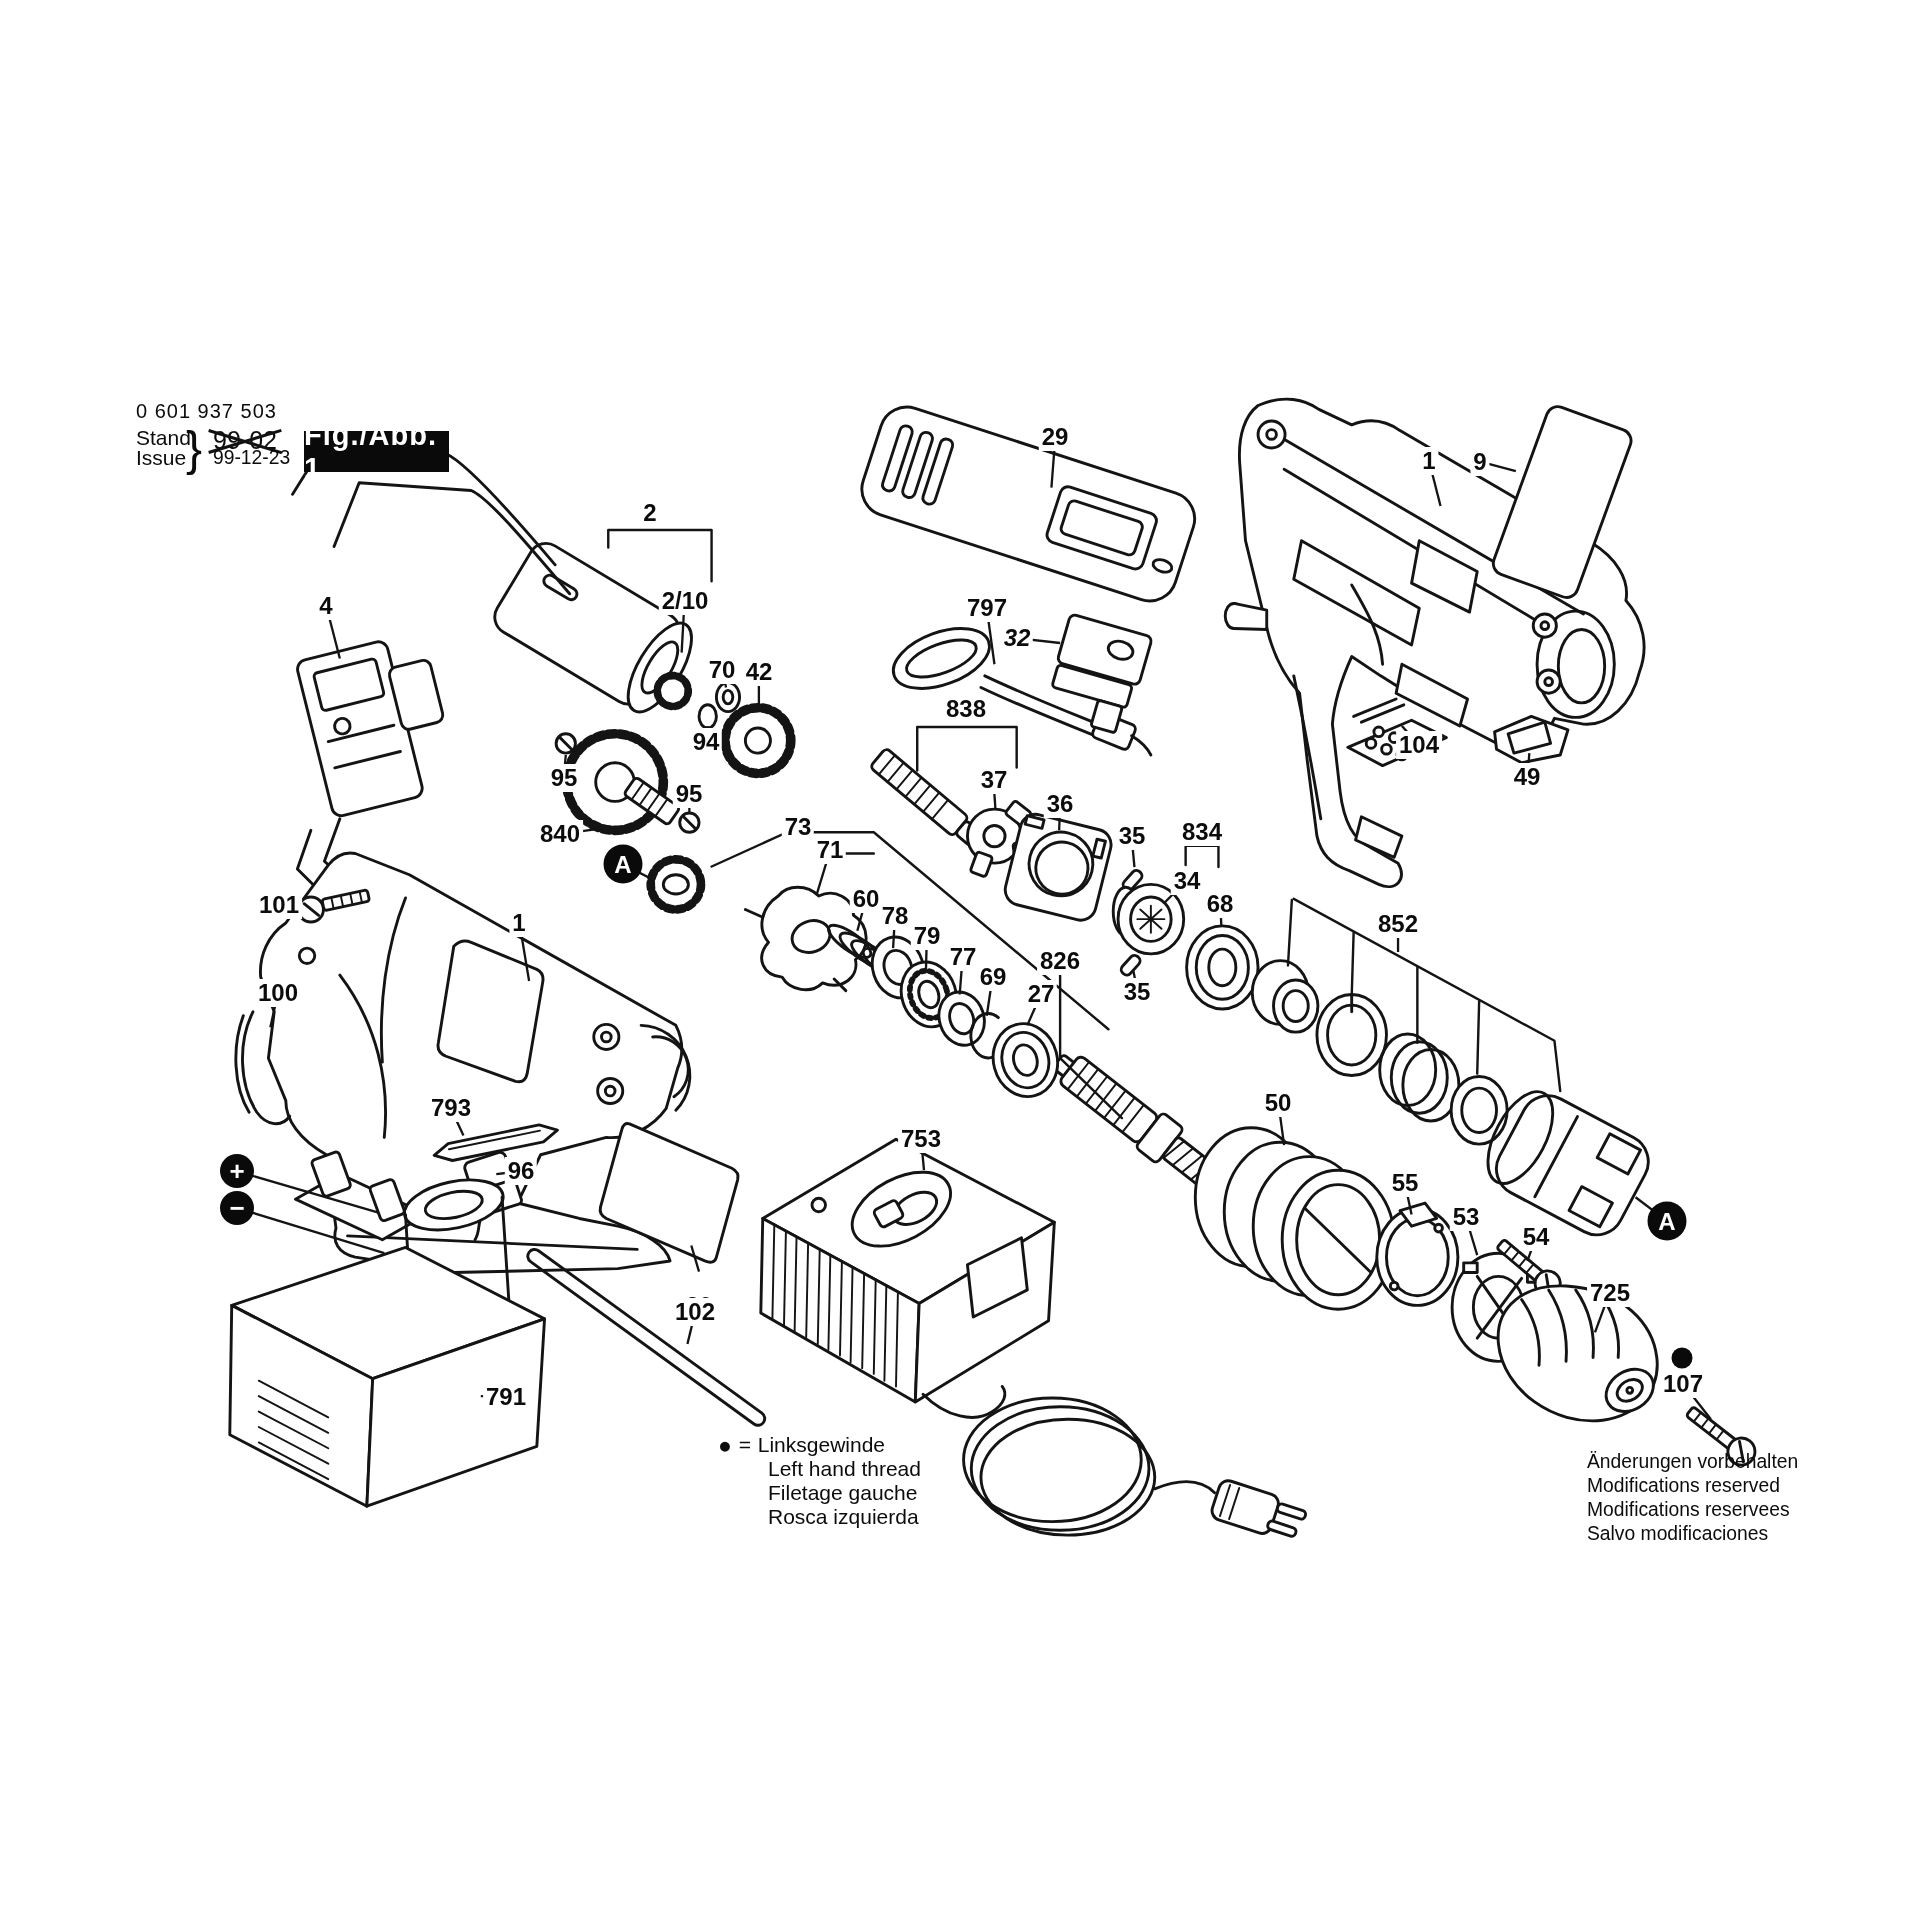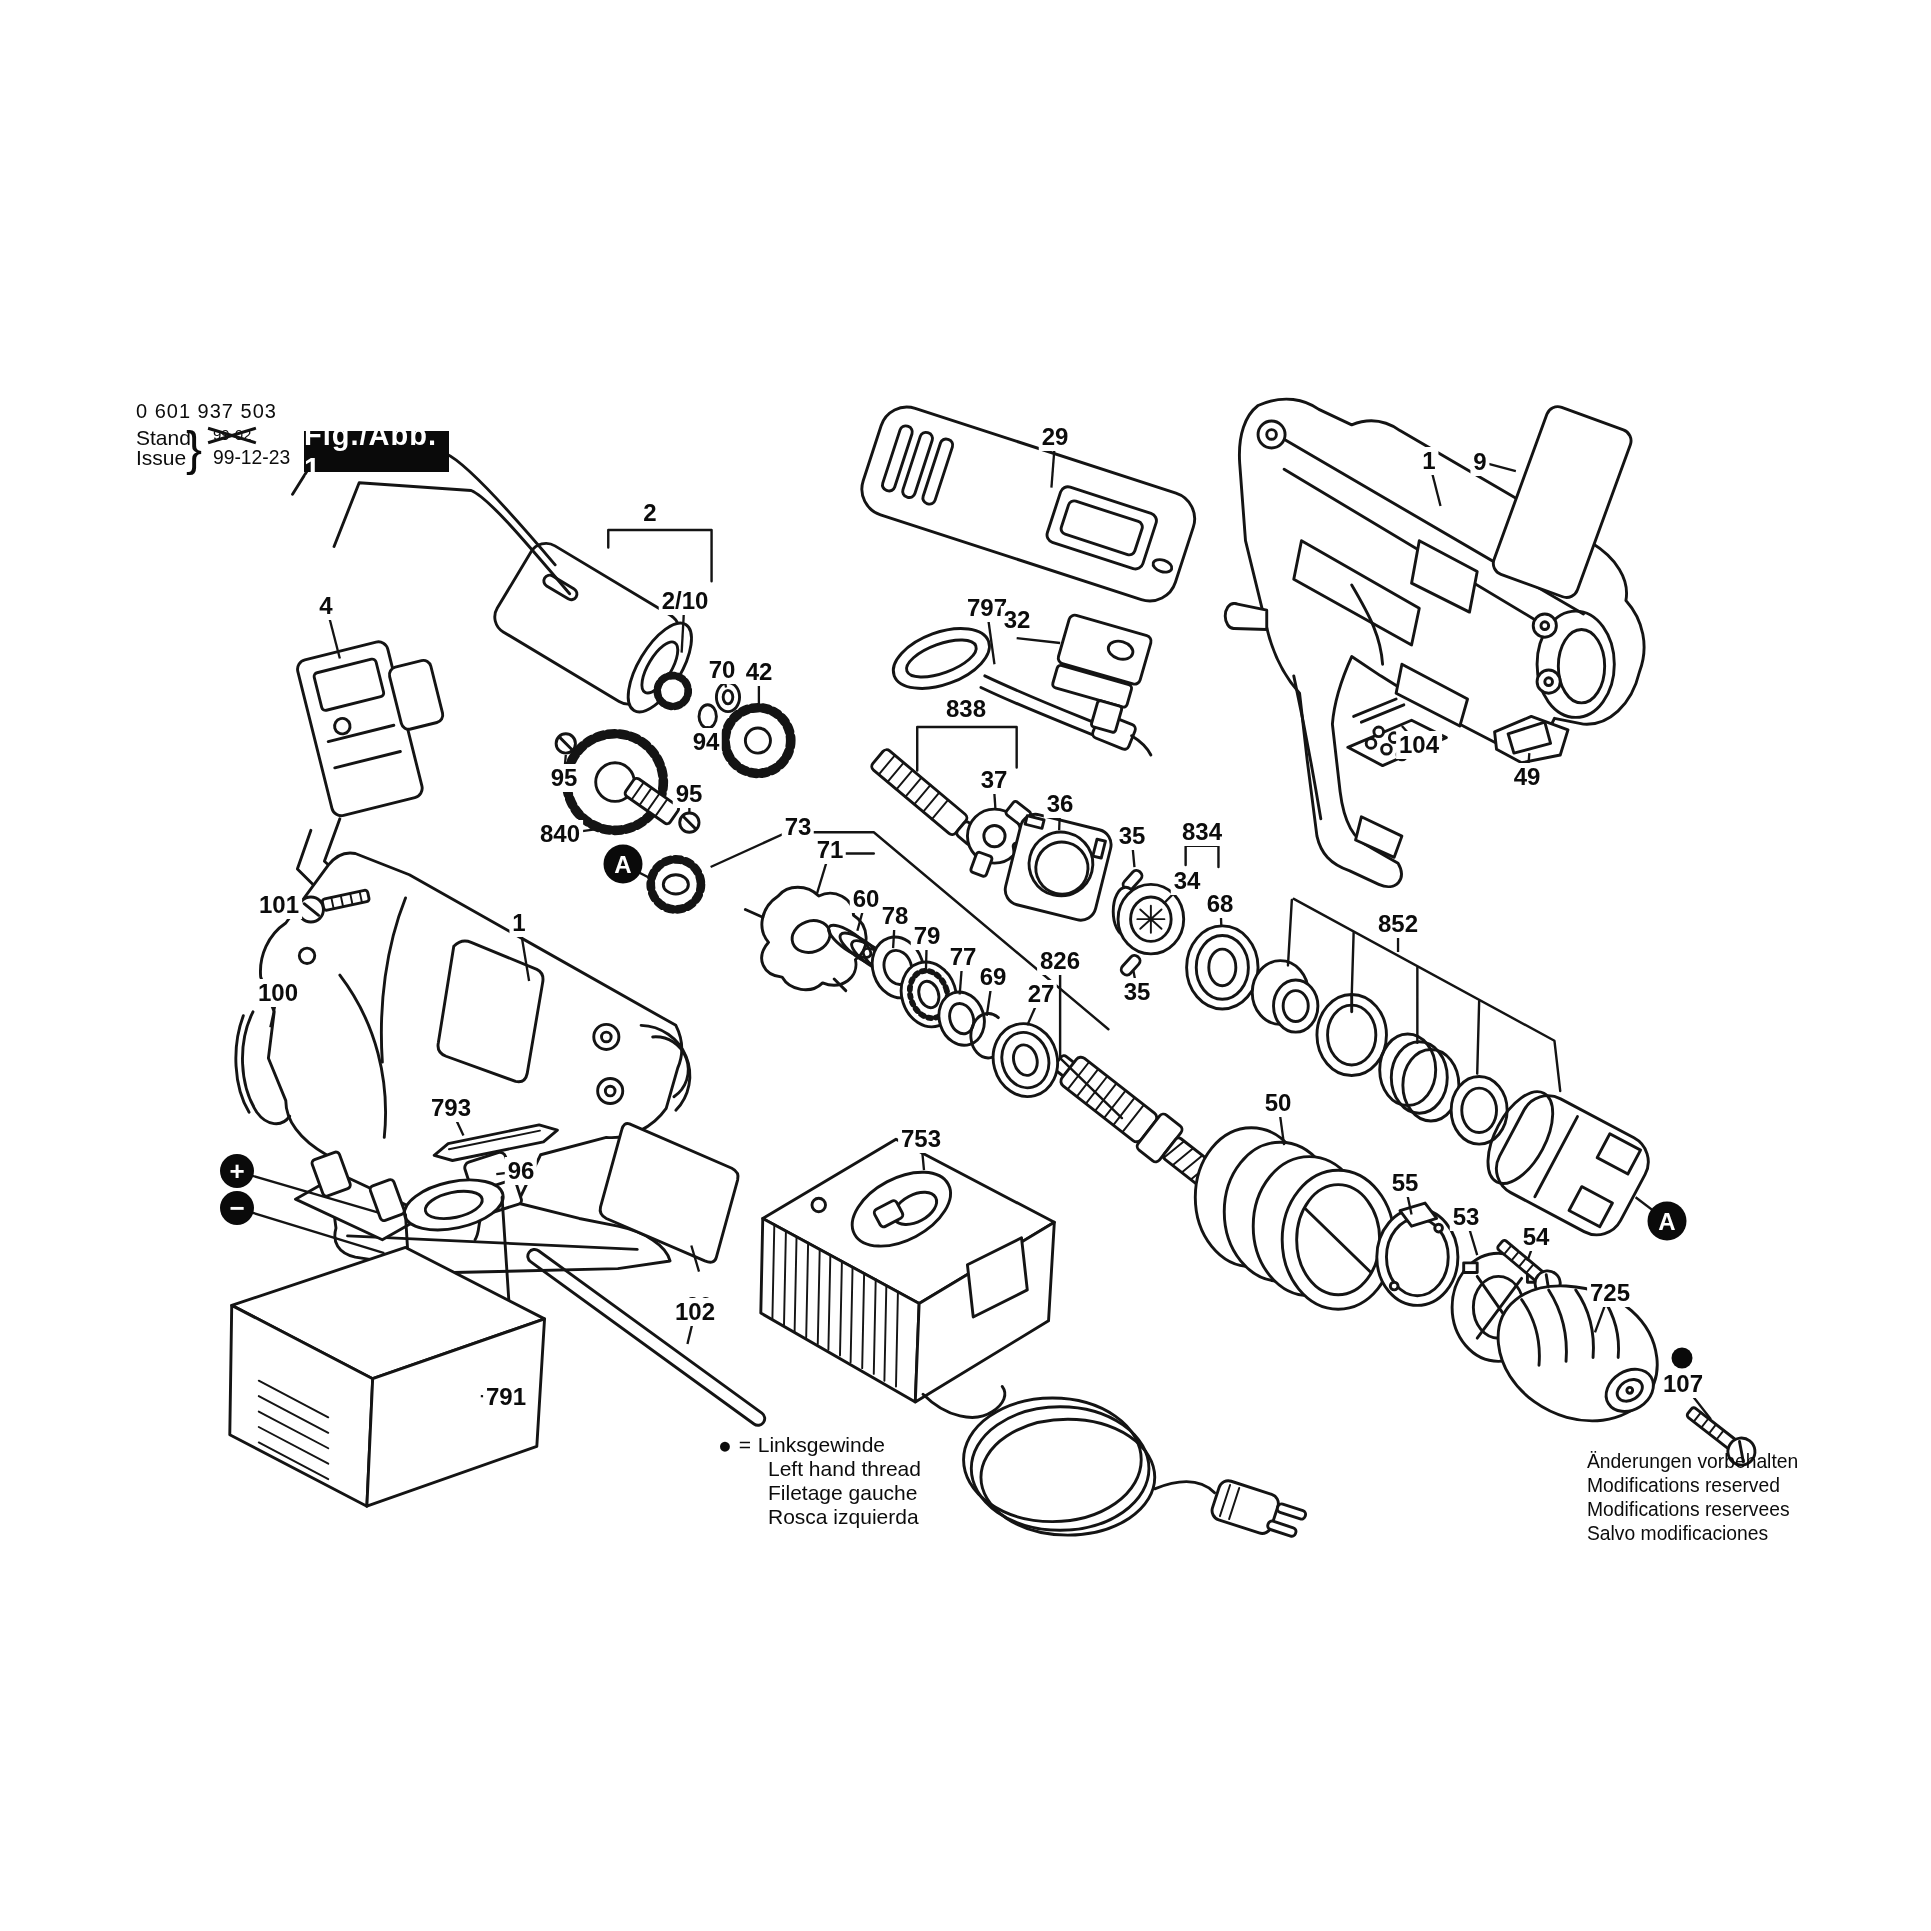--- a/index.html
+++ b/index.html
@@ -2,21 +2,21 @@
 <html><head>
 <meta charset="utf-8">
 <style>
   html,body{margin:0;padding:0;background:#fff;}
   .page{position:relative;width:1931px;height:1541px;background:#fff;overflow:hidden;
         font-family:"Liberation Sans", sans-serif;color:#0c0c0c;}
   svg.art,svg.leaders{position:absolute;left:0;top:0;}
   .hdr-pn{position:absolute;left:136px;top:400px;font-size:20px;letter-spacing:1px;}
   .hdr-si{position:absolute;left:136px;top:428px;font-size:21px;line-height:20px;}
   .hdr-brace{position:absolute;left:186px;top:421px;font-size:48px;font-weight:400;}
-  .hdr-old{position:absolute;left:213px;top:426px;font-size:15px;}
+  .hdr-old{position:absolute;left:213px;top:426px;font-size:25px;}
   .hdr-date{position:absolute;left:213px;top:447px;font-size:19.3px;}
   .cross{position:relative;display:inline-block;}
   .cross::before,.cross::after{content:"";position:absolute;left:-5.8px;right:-5.8px;top:48%;height:2.9px;background:#111;}
   .cross::before{transform:rotate(17deg);}
   .cross::after{transform:rotate(-17deg);}
   .figbox{position:absolute;left:304px;top:431px;width:145px;height:41px;background:#0a0a0a;color:#fff;
           display:flex;align-items:center;justify-content:center;font-size:29px;font-weight:bold;letter-spacing:1px;}
   .plabel{position:absolute;transform:translate(-50%,-50%);font-size:24px;font-weight:bold;
           background:#fff;padding:0 2.9px;white-space:nowrap;z-index:5;}
   .amark{position:absolute;transform:translate(-50%,-50%);width:39px;height:39px;border-radius:50%;
@@ -479,21 +479,21 @@
   <div class="figbox">Fig./Abb. 1</div>
 
   <div id="labels-layer">
       <div class="plabel" style="left: 1055px; top: 437px;">29</div>
       <div class="plabel" style="left: 1429px; top: 461px;">1</div>
       <div class="plabel" style="left: 1480px; top: 462px;">9</div>
       <div class="plabel" style="left: 650px; top: 513px;">2</div>
       <div class="plabel" style="left: 685px; top: 601px;">2/10</div>
       <div class="plabel" style="left: 326px; top: 606px;">4</div>
       <div class="plabel" style="left: 987px; top: 608px;">797</div>
-      <div class="plabel" style="left: 1017px; top: 620px;">32</div>
+      <div class="plabel" style="left: 1017px; top: 638px; font-style: italic;">32</div>
       <div class="plabel" style="left: 722px; top: 670px;">70</div>
       <div class="plabel" style="left: 759px; top: 672px;">42</div>
       <div class="plabel" style="left: 966px; top: 709px;">838</div>
       <div class="plabel" style="left: 706px; top: 742px;">94</div>
       <div class="plabel" style="left: 564px; top: 778px;">95</div>
       <div class="plabel" style="left: 689px; top: 794px;">95</div>
       <div class="plabel" style="left: 560px; top: 834px;">840</div>
       <div class="plabel" style="left: 994px; top: 780px;">37</div>
       <div class="plabel" style="left: 1060px; top: 804px;">36</div>
       <div class="plabel" style="left: 1132px; top: 836px;">35</div>

